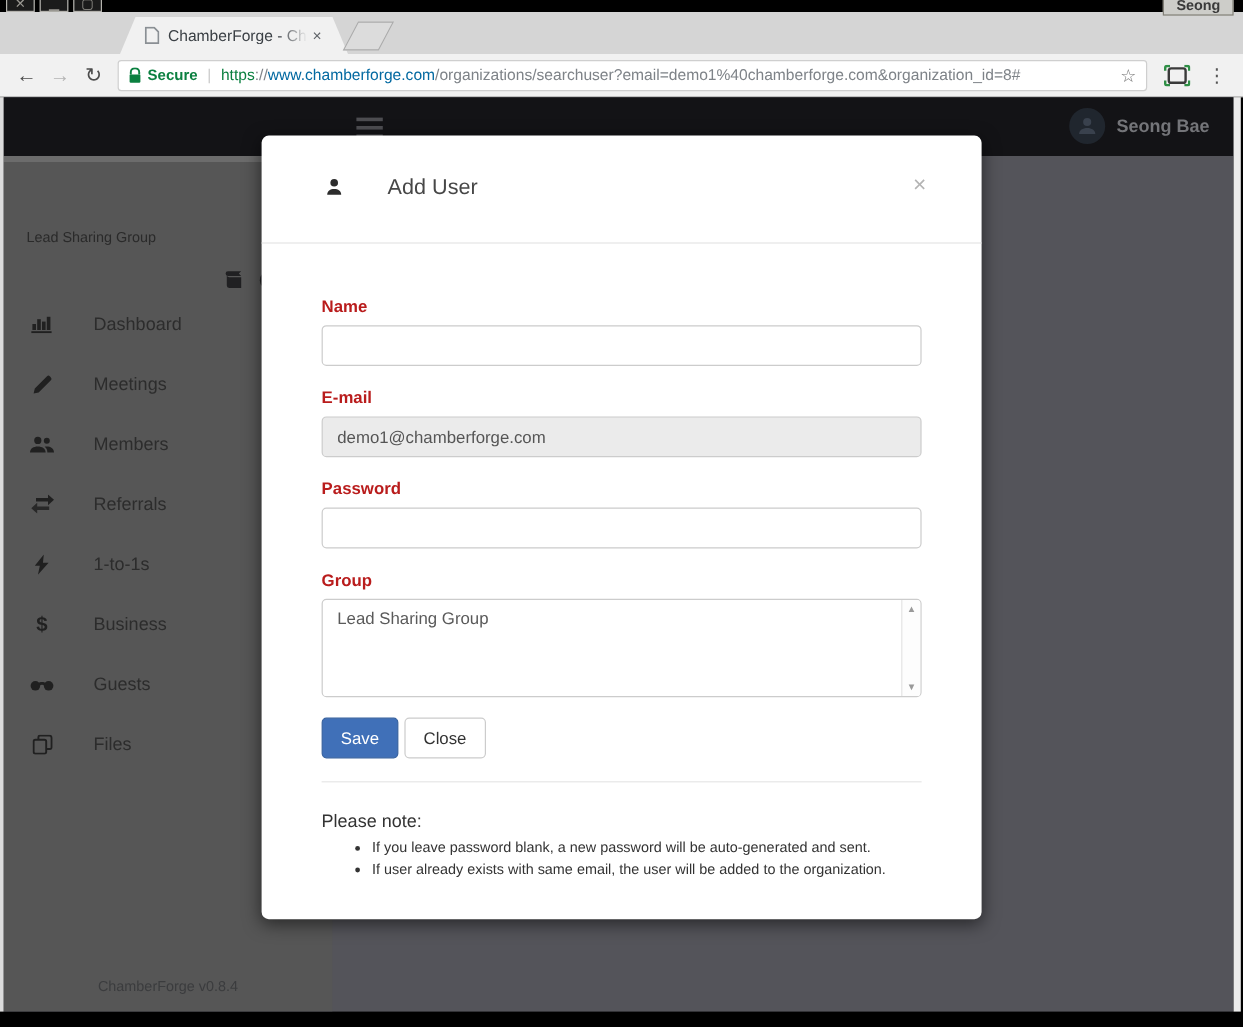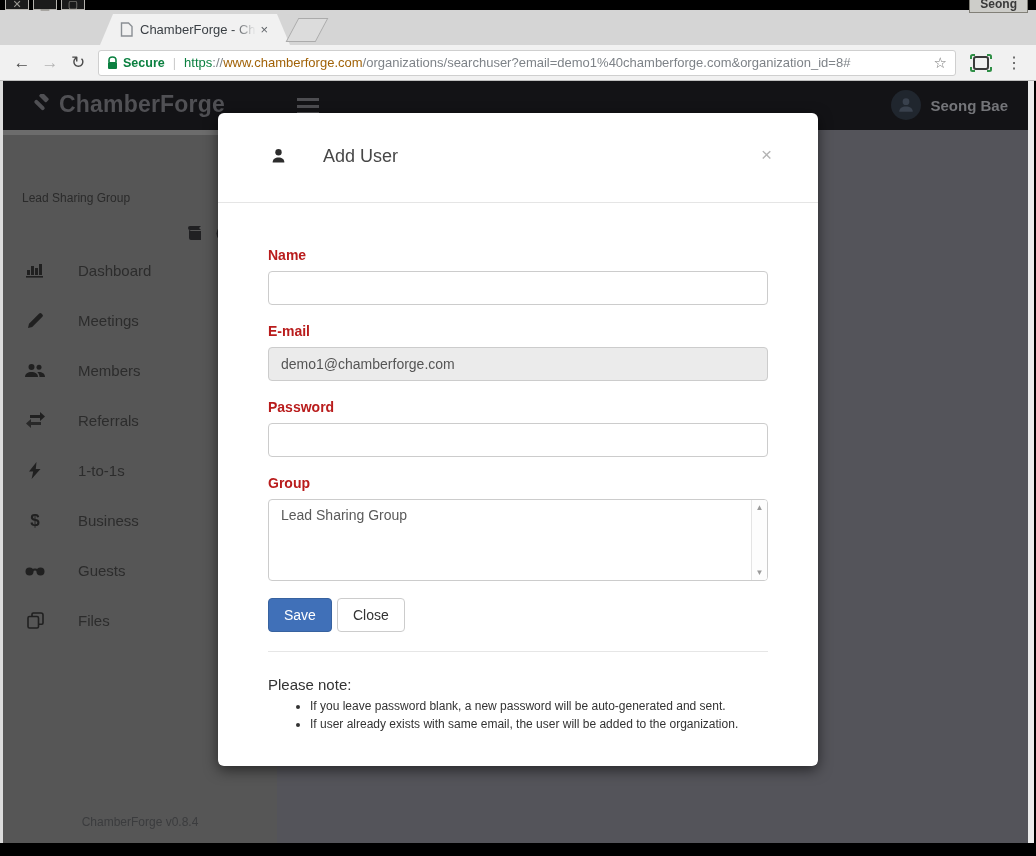--- a/index.html
+++ b/index.html
@@ -33,21 +33,21 @@
   .nav-ico.disabled { color:#b4b4b4; }
   .urlbar { height:26px; width:858px; margin-left:6px; background:#fff; border:1px solid #cfcfcf; border-radius:3px;
             display:flex; align-items:center; padding:0 8px; overflow:hidden; }
   .lock-ico { color:#0b8040; margin-right:5px; display:flex; }
   .secure-label { color:#0b8040; font-size:12.5px; font-weight:bold; margin-right:8px; }
   .url-sep { color:#cccccc; margin-right:8px; font-size:13px; }
   .url-text { font-size:13px; white-space:nowrap; overflow:hidden; flex:1;
               -webkit-mask-image:linear-gradient(90deg,#000 96%,transparent); mask-image:linear-gradient(90deg,#000 96%,transparent);}
   .u-scheme { color:#0b8040; }
   .u-gray { color:#7e8388; }
-  .u-host { color:#a16207; }
+  .u-host { color:#0369a1; }
   .star-ico { font-size:15px; color:#757575; margin-left:6px; flex:0 0 auto; }
   .ext-ico { margin-left:14px; flex:0 0 auto; display:flex; }
   .menu-dots { margin-left:12px; font-size:16px; color:#555; letter-spacing:0; flex:0 0 auto; width:20px; text-align:center;}
 
   
   .winedge-left { position:absolute; left:0; top:81px; width:3px; height:762px; background:#dcdcdc; z-index:5; }
   .scrollbar { position:absolute; left:1028px; top:81px; width:6px; height:762px; background:#ececec; z-index:5; }
   .app { position:absolute; left:3px; top:81px; width:1025px; height:762px; background:#54545a; overflow:hidden; }
 
   .app-header { position:absolute; left:0; top:0; width:1025px; height:49px; background:#131316; }
@@ -149,29 +149,20 @@
     </span>
     <span class="menu-dots">⋮</span>
   </div>
 
   <div class="winedge-left"></div>
   <div class="scrollbar"></div>
 
   <div class="app">
 
     <div class="app-header">
-      <div class="brand">
-        <span>
-          <svg width="22" height="22" viewBox="0 0 22 22" fill="currentColor">
-            <rect x="9" y="1" width="10" height="5" rx="1.5" transform="rotate(45 14 3.5)"></rect>
-            <rect x="3" y="9" width="13" height="4" rx="2" transform="rotate(45 9.5 11)"></rect>
-          </svg>
-        </span>
-        <span class="brand-text">ChamberForge</span>
-      </div>
       <div class="hamburger">
           <div></div>
           <div></div>
           <div></div>
         </div>
       <div class="header-user">
         <span class="avatar">
           <svg width="18" height="18" viewBox="0 0 16 16" fill="currentColor">
               <circle cx="8" cy="5" r="3"></circle>
               <path d="M2 14c0-3 2.6-4.6 6-4.6s6 1.6 6 4.6z"></path>

